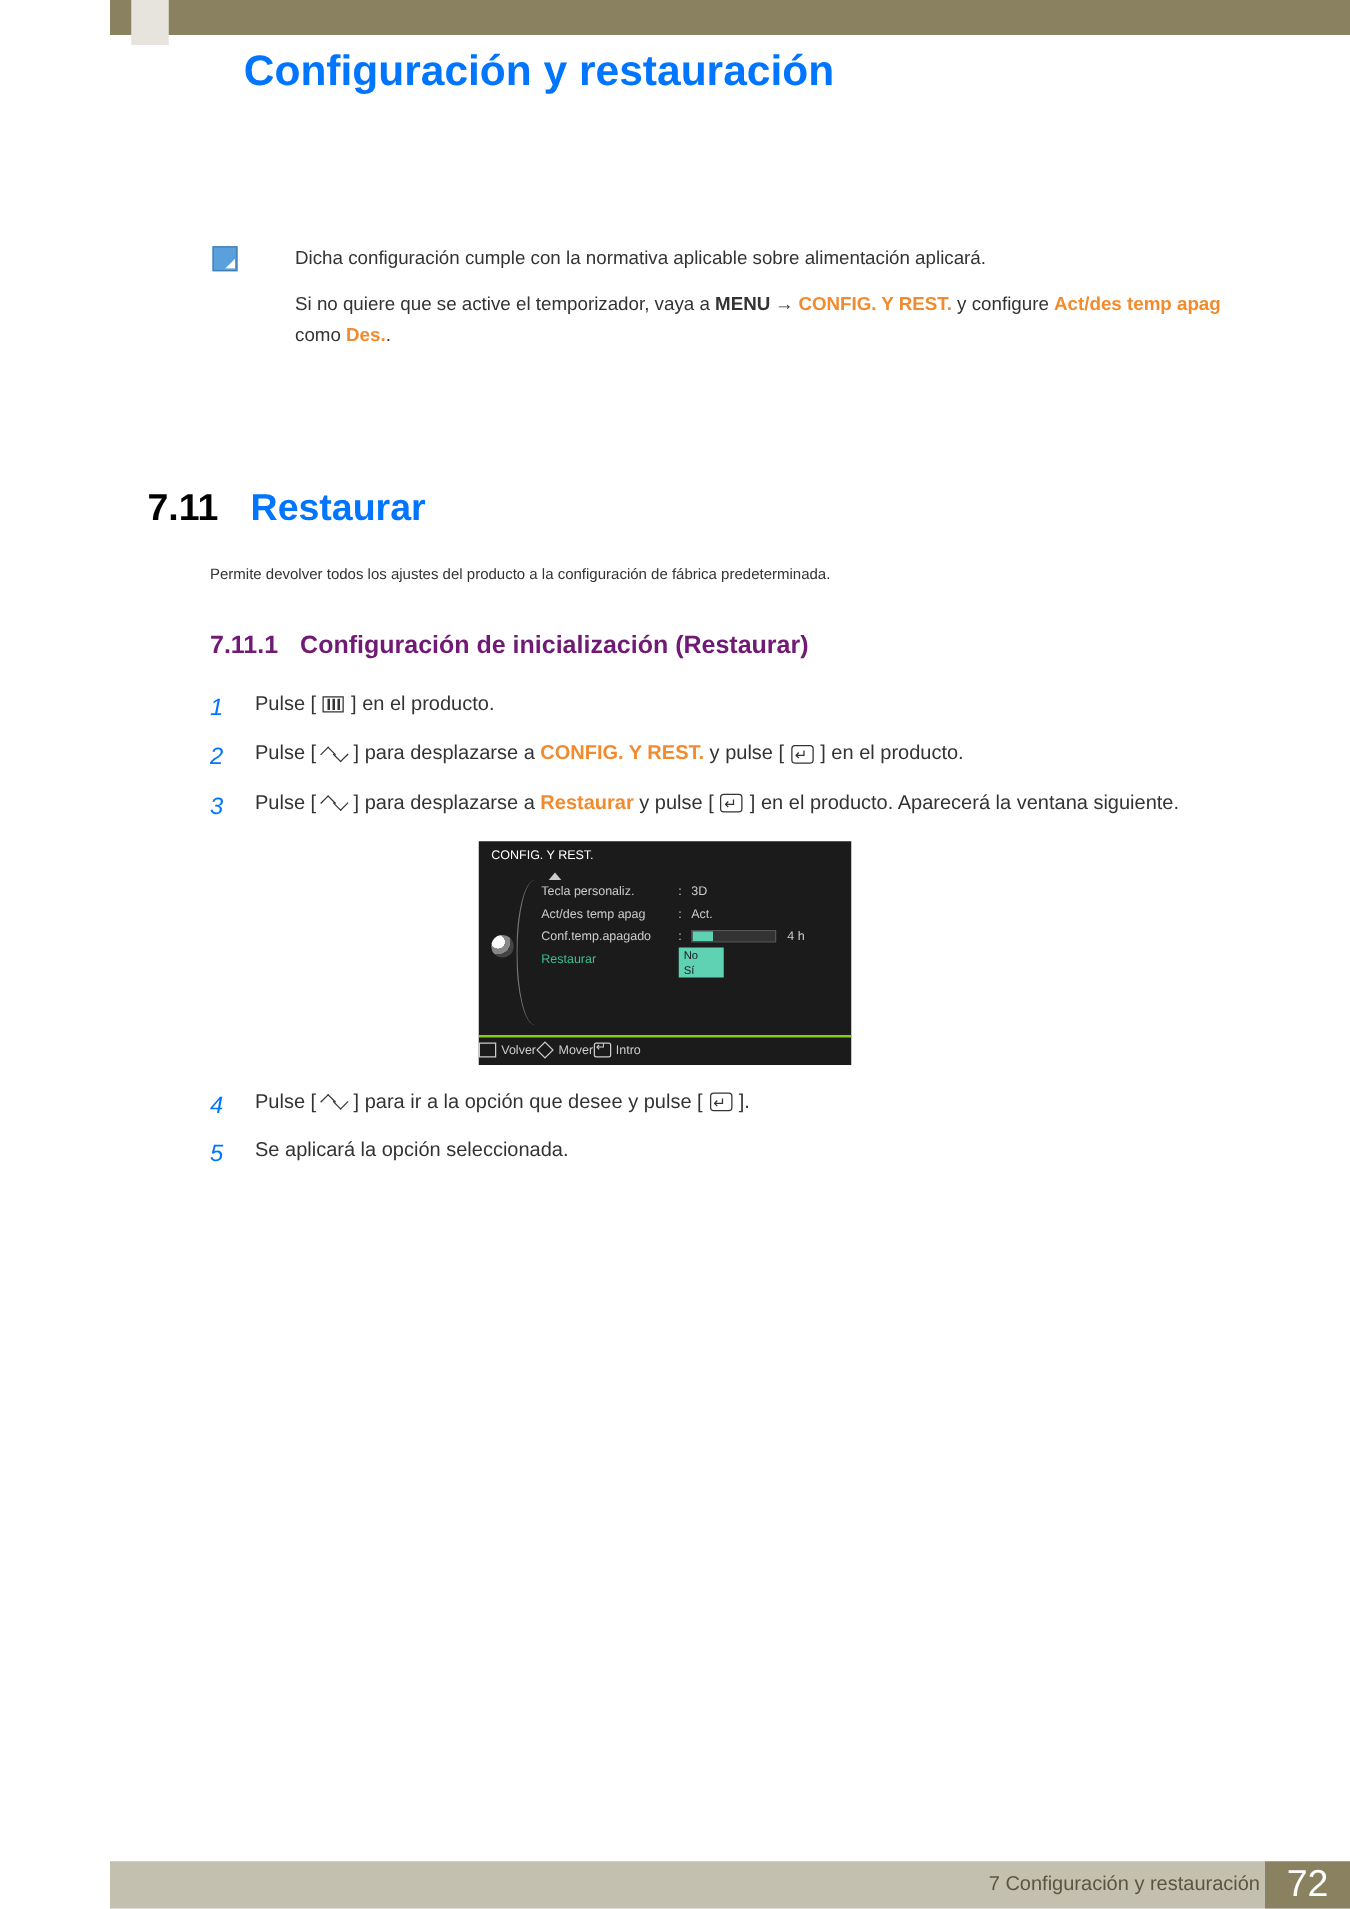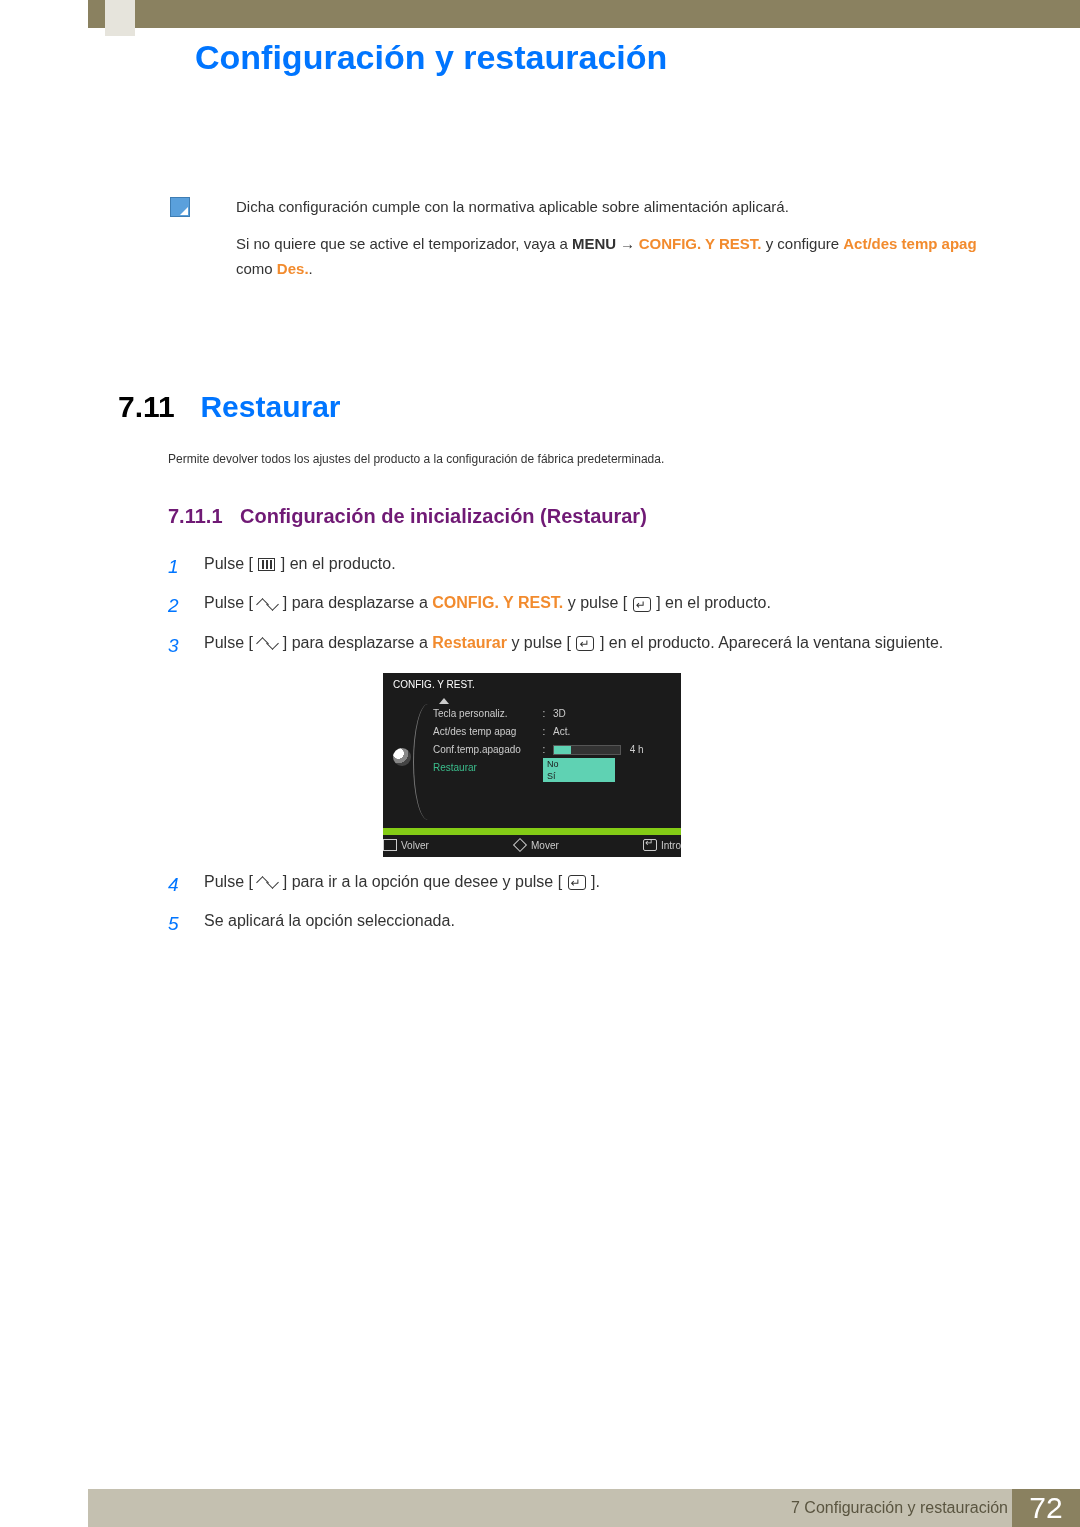--- a/index.html
+++ b/index.html
@@ -208,31 +208,31 @@
   display: inline-block;
   width: 66px; height: 8px;
   background: linear-gradient(to right, #5fd2b3 0 25%, #333 25% 100%);
   border: 1px solid #555;
   vertical-align: middle;
 }
 .slider-txt { margin-left: 6px; }
 .dropdown {
   position: absolute;
   left: 160px; top: 62px;
-  width: 72px;
+  width: 36px;
   background: #5fd2b3;
   color: #1b1b1b;
   font-size: 9px;
 }
 .dropdown .opt { padding: 1px 4px; }
 .osd-footer {
   display: flex;
-  justify-content: space-between;
+  justify-content: flex-start;
   padding: 4px 0 0 0;
-  border-top: 7px solid #84cc16;
+  border-top: 2px solid #84cc16;
 }
 .osd-footer span { display: inline-flex; align-items: center; gap: 4px; }
 .osd-ic {
   display: inline-block;
   width: 12px; height: 10px;
   border: 1px solid #ccc;
 }
 .osd-ic.box .ib { display:inline-block; width:1px; height:8px; background:#ccc; margin-left:2px; }
 .osd-ic.diamond {
   transform: rotate(45deg);

